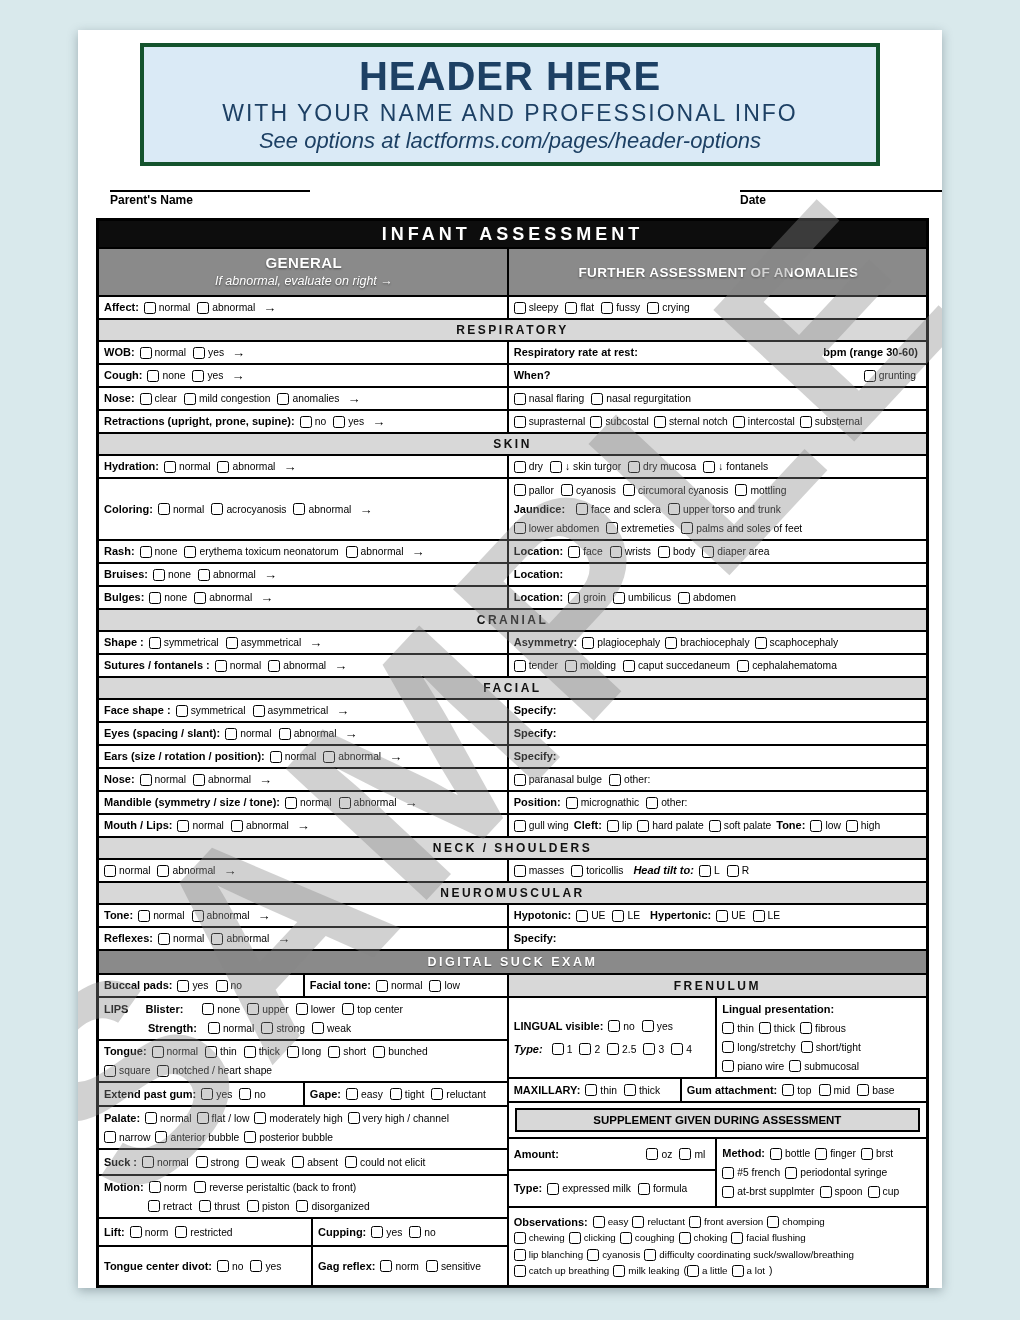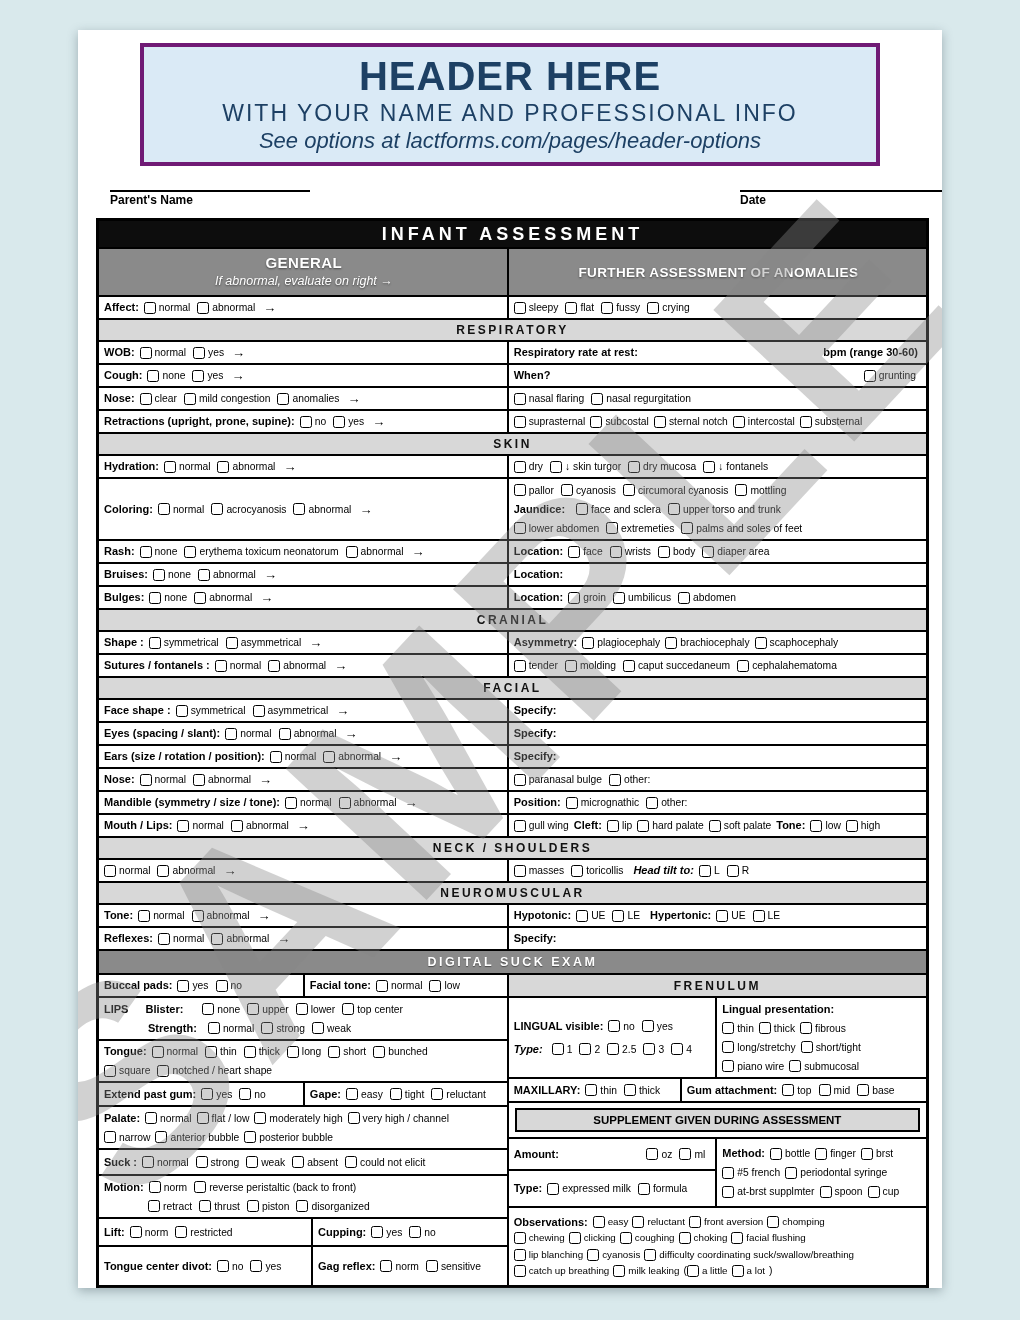--- a/index.html
+++ b/index.html
@@ -1,21 +1,21 @@
 <!DOCTYPE html>
 <html><head>
 <meta charset="utf-8">
 <style>
   html,body{margin:0;padding:0}
   body{width:1020px;height:1320px;background:#d9e9ec;position:relative;
        font-family:"Liberation Sans","DejaVu Sans",sans-serif;color:#000;}
   .sheet{position:absolute;left:78px;top:30px;width:864px;height:1258px;background:#fff;
          box-shadow:0 3px 10px rgba(40,60,70,.35);overflow:hidden;}
   
-  .hbox{margin:13px 62px 0 62px;border:4px solid #701a75;background:#daeaf6;text-align:center;
+  .hbox{margin:13px 62px 0 62px;border:4px solid #14532d;background:#daeaf6;text-align:center;
         padding:6px 0 8px 0;}
   .hbox .t1{font-size:40px;font-weight:bold;letter-spacing:1px;color:#1d4064;line-height:46px;}
   .hbox .t2{font-size:23px;letter-spacing:2px;color:#1d4064;line-height:28px;}
   .hbox .t3{font-size:22px;font-style:italic;color:#1d4064;line-height:27px;}
   
   .namerow{position:relative;height:36px;margin:12px 13px 0 18px;}
   .nfield{position:absolute;top:0;}
   .nfield .nline{height:12px;border-bottom:2.2px solid #000;}
   .nfield .nlabel{font-weight:bold;font-size:12px;margin-top:1px;}
   .nf0{left:14px;width:200px}.nf1{left:330px;width:210px}.nf2{left:644px;width:207px}

